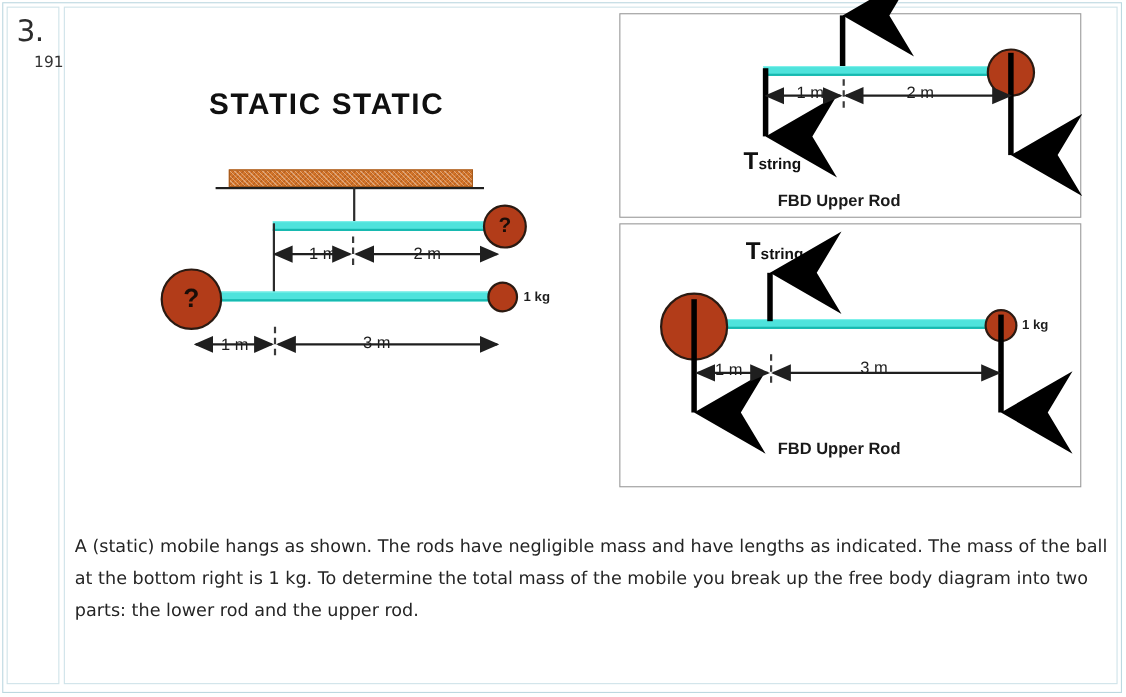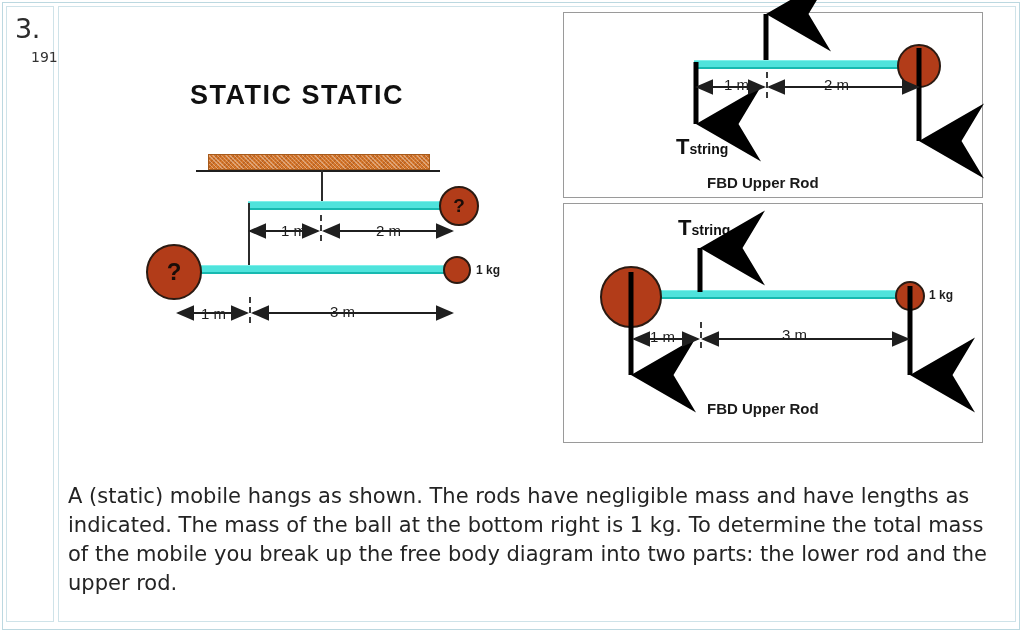--- a/index.html
+++ b/index.html
@@ -181,21 +181,21 @@
     line-height: 1;
     text-align: right;
   }
 
   
   .body-text {
     position: absolute;
     left: 68px;
     top: 482px;
     width: 940px;
-    font-size: 21px;
+    font-size: 16px;
     line-height: 29px;
     color: #242424;
     font-family: "DejaVu Sans", sans-serif;
   }
 
   svg.overlay {
     position: absolute;
     left: 0;
     top: 0;
     pointer-events: none;

